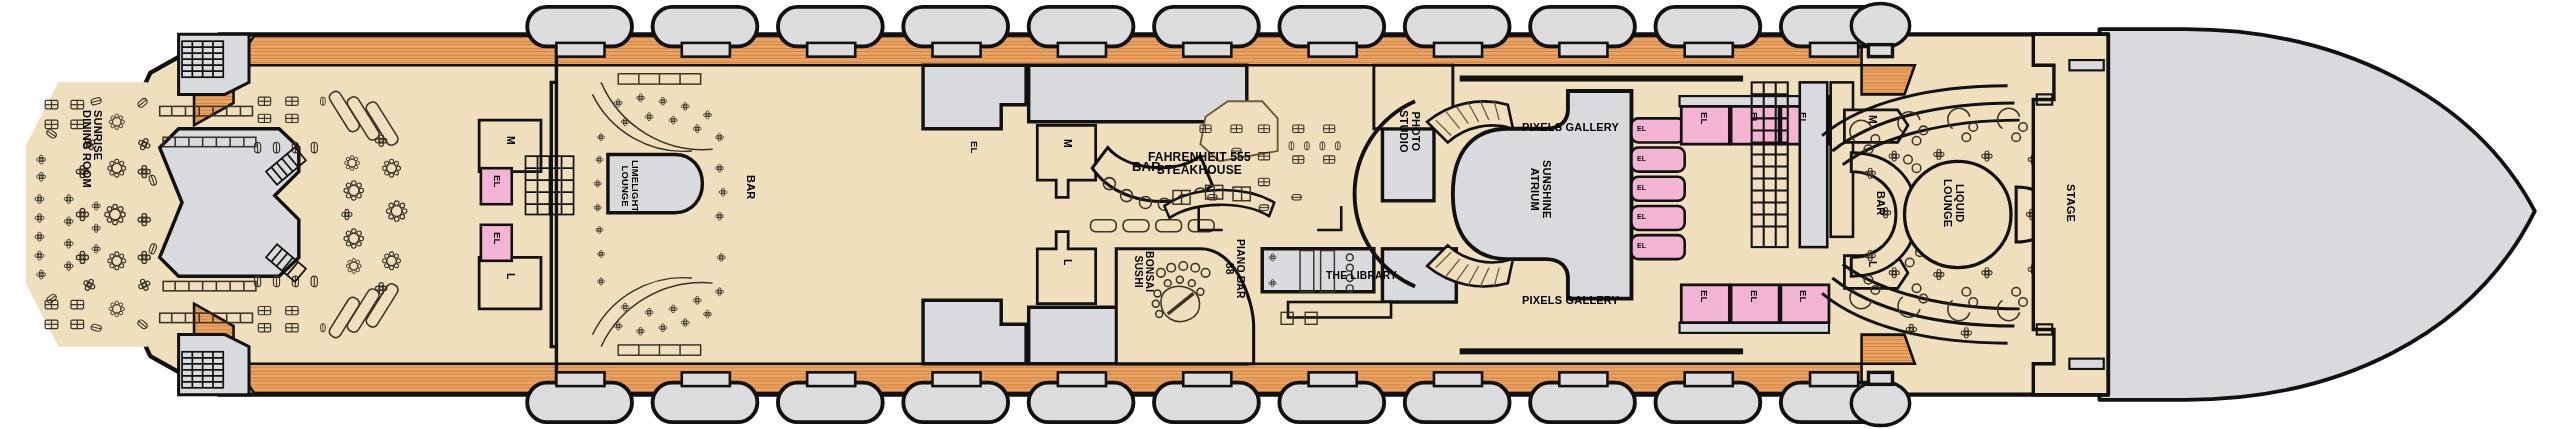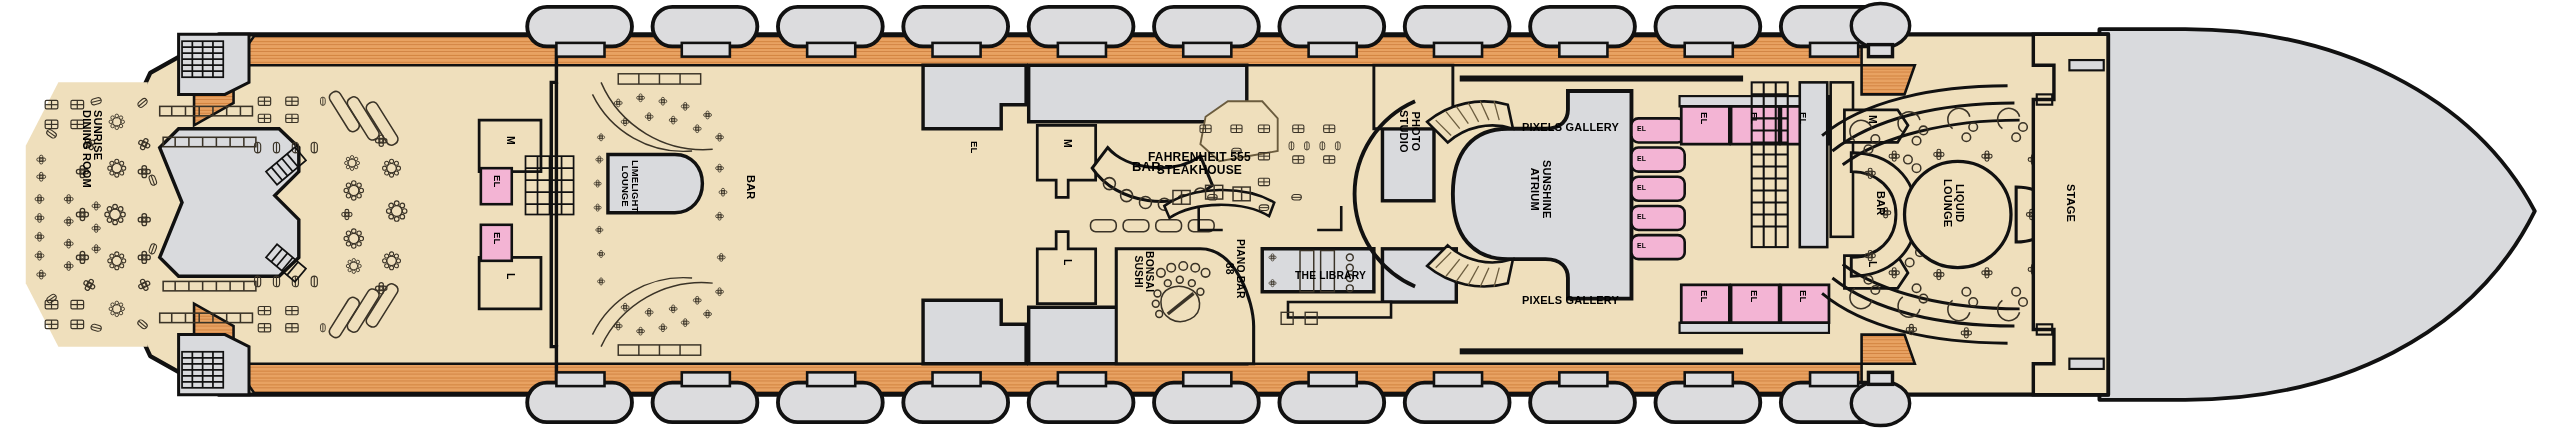--- a/index.html
+++ b/index.html
@@ -944,21 +944,21 @@
 
 <div class="lbl" style="left:1148px;top:151px;font-size:12px;text-align:center;line-height:1.08;">FAHRENHEIT 555
 STEAKHOUSE</div>
 
 <div class="lbl v90" style="left:1154px;top:251px;font-size:10.3px;text-align:center;line-height:1.05;">BONSAI
 SUSHI</div>
 
 <div class="lbl v90" style="left:1245px;top:239px;font-size:10.3px;text-align:center;line-height:1.05;">PIANO BAR
 88</div>
 
-<div class="lbl" style="left:1255px;top:271px;font-size:10.3px;padding-left:40px;">THE LIBRARY</div>
+<div class="lbl" style="left:1286px;top:271px;font-size:10.3px;padding-left:40px;">THE LIBRARY</div>
 
 <div class="lbl v90" style="left:1421px;top:110px;font-size:11px;text-align:center;line-height:1.05;">PHOTO
 STUDIO</div>
 
 <div class="lbl v90" style="left:1552px;top:160px;font-size:11px;text-align:center;line-height:1.05;">SUNSHINE
 ATRIUM</div>
 
 <div class="lbl" style="left:1522px;top:122px;font-size:11px;">PIXELS GALLERY</div>
 
 <div class="lbl" style="left:1522px;top:295px;font-size:11px;">PIXELS GALLERY</div>

